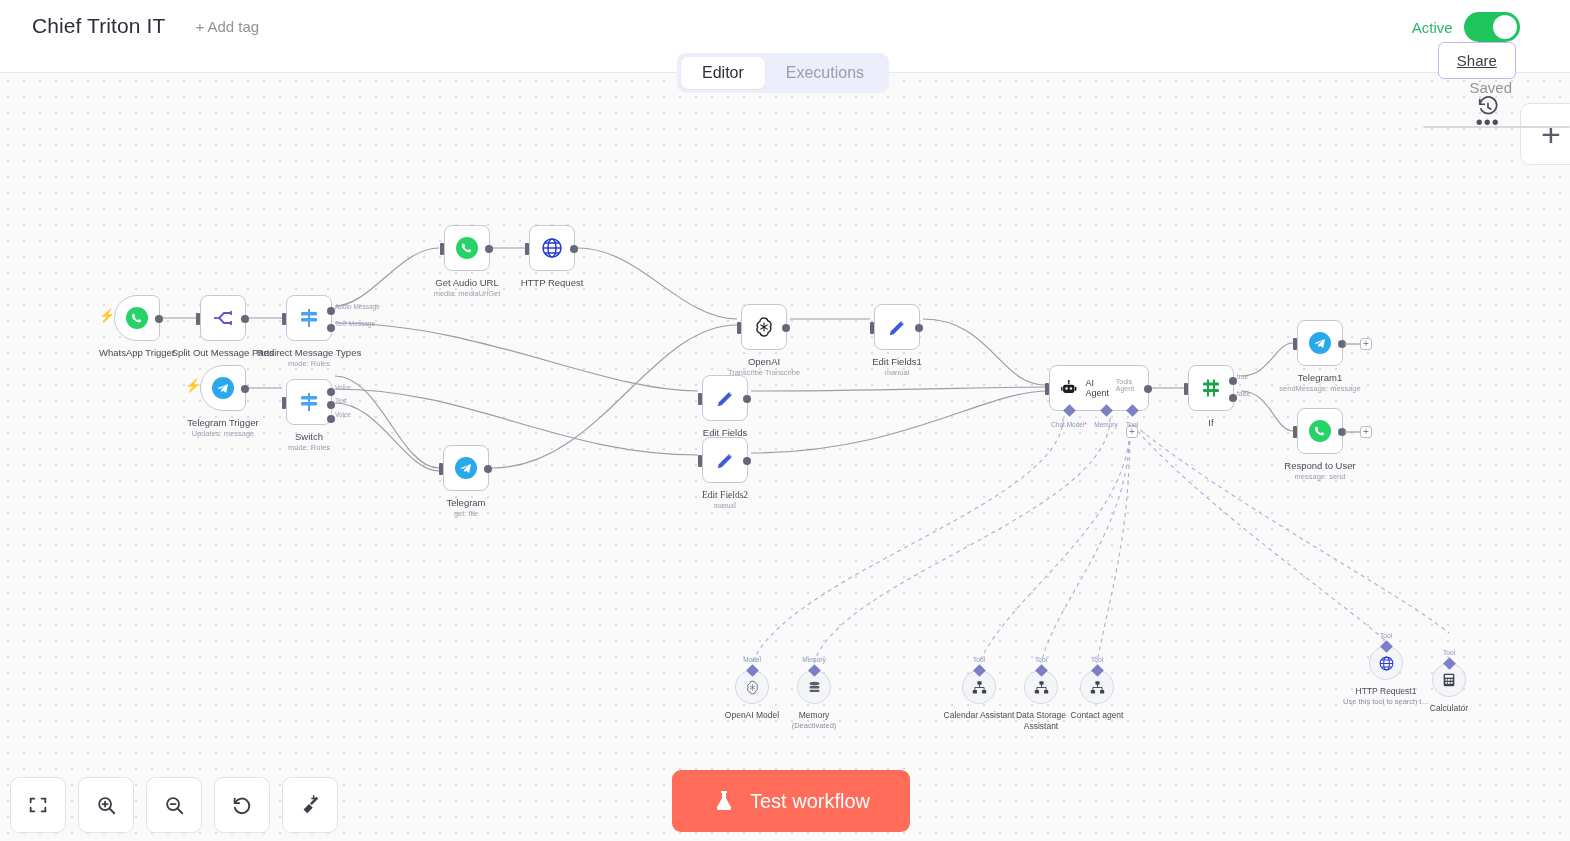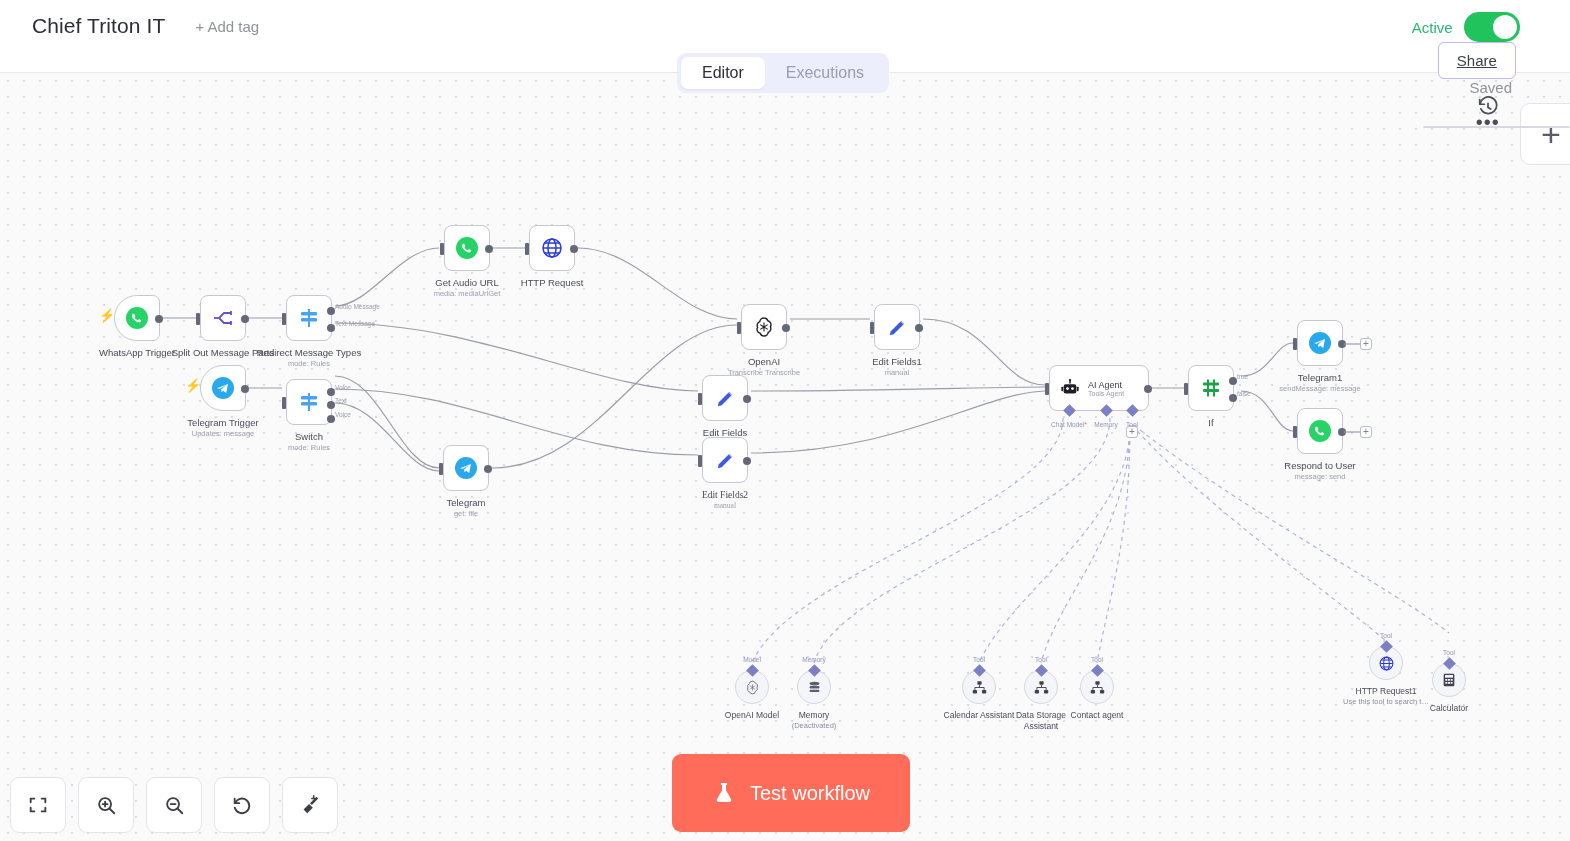--- a/index.html
+++ b/index.html
@@ -100,21 +100,21 @@
     border-radius: 3px; background: #fff; color: #7d8190; font-size: 10px;
     display: flex; align-items: center; justify-content: center; line-height: 1;
   }
 
   
   .agent-box {
     width: 100px; height: 46px; background: #fff; border: 1px solid #c6c8d1;
     border-radius: 8px; display: flex; align-items: center; gap: 7px; padding-left: 9px;
     position: relative;
   }
-  .agent-txt { display: flex; flex-direction: column; }
+  .agent-txt { display: flex; }
   .agent-name { font-size: 9px; color: #3c3d49; }
   .agent-sub { font-size: 7px; color: #9ba0ae; }
   .sub-port { position: absolute; bottom: -5px; width: 9px; height: 9px;
     background: #7b7fc4; transform: rotate(45deg); }
   .sub-port-label { position: absolute; bottom: -18px; font-size: 6.5px;
     color: #8e93b8; white-space: nowrap; transform: translateX(-50%); }
   .req { color: #ff5a5a; }
 
   
   .rnode { position: absolute; }
@@ -131,21 +131,21 @@
   .rport-label { position: absolute; top: -15px; left: 50%; transform: translateX(-50%);
     font-size: 6.5px; color: #8e93b8; }
 
   
   .zoom-bar { position: absolute; left: 10px; bottom: 8px; display: flex; gap: 12px; z-index: 30; }
   .zbtn {
     width: 56px; height: 56px; background: #fff; border: 1px solid #e2e4ea; border-radius: 9px;
     display: flex; align-items: center; justify-content: center; cursor: pointer; color: #3b3d48;
   }
   .test-btn {
-    position: absolute; left: 672px; bottom: 9px; width: 238px; height: 78px;
+    position: absolute; left: 672px; bottom: 9px; width: 238px; height: 62px;
     background: #ff6d5a; color: #fff; border: none; border-radius: 9px;
     display: flex; align-items: center; justify-content: center; gap: 14px;
     font-size: 20px; cursor: pointer; z-index: 30;
   }
   .add-node-btn {
     position: absolute; right: -12px; top: 30px; width: 62px; height: 62px;
     background: #fff; border: 1px solid #e2e4ea; border-radius: 10px;
     display: flex; align-items: center; justify-content: center; cursor: pointer; z-index: 20;
   }
   .plus-glyph { font-size: 34px; color: #5a5c68; line-height: 1; font-weight: 300; }

